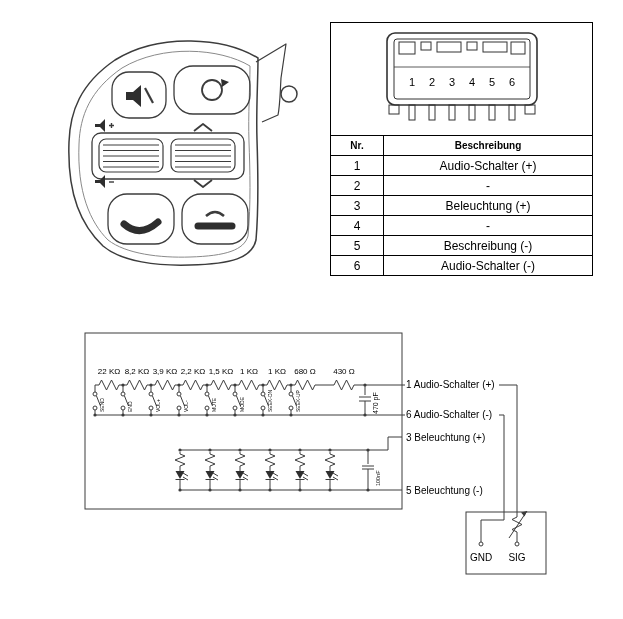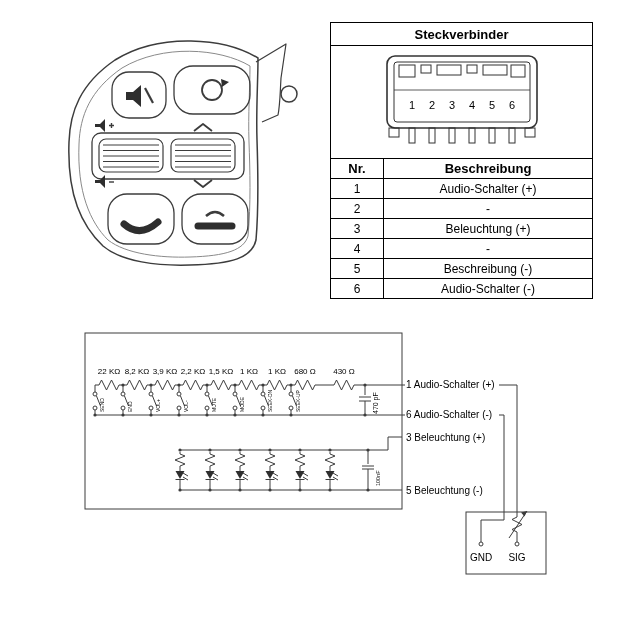--- a/index.html
+++ b/index.html
@@ -23,21 +23,21 @@
   }
   .panel-drawing { height:112px; border-bottom:1.5px solid #000; }
   .panel table {
     width:100%; border-collapse:collapse; border-style:hidden;
     font-size:12px; table-layout:fixed;
   }
   .panel th, .panel td {
     border:1px solid #000; text-align:center; padding:2px 2px; height:15px;
     overflow:hidden; white-space:nowrap;
   }
-  .panel th { font-size:13px;margin-top:34px; }
+  .panel th { font-size:10px;margin-top:34px; }
   .col-nr { width:48px; }
 </style>
 </head>
 <body>
 
 <div class="page">
 
   <svg class="art" width="623" height="619" viewBox="0 0 623 619">
 
     <g stroke="#3c3c3c" fill="none" stroke-width="1.5" stroke-linejoin="round">
@@ -257,21 +257,20 @@
         <polygon points="527,511 521,512.5 524.5,516.5" fill="#3c3c3c" stroke="none"></polygon>
         <circle cx="481" cy="544" r="2" fill="#fff"></circle>
         <circle cx="517" cy="544" r="2" fill="#fff"></circle>
         <text x="481" y="561" font-size="10" text-anchor="middle">GND</text>
         <text x="517" y="561" font-size="10" text-anchor="middle">SIG</text>
       </g>
     </g>
   </svg>
 
   <div class="panel">
-    <div class="panel-title">Steckverbinder</div>
 
     <div class="panel-drawing">
       <svg width="260" height="112" viewBox="0 0 260 112" stroke="#333" fill="none" stroke-width="1">
         <rect x="56" y="10" width="150" height="72" rx="8" stroke-width="1.6"></rect>
         <rect x="63" y="16" width="136" height="60" rx="3"></rect>
         <g>
           <rect x="68" y="19" width="16" height="12"></rect>
           <rect x="90" y="19" width="10" height="8"></rect>
           <rect x="106" y="19" width="24" height="10"></rect>
           <rect x="136" y="19" width="10" height="8"></rect>

